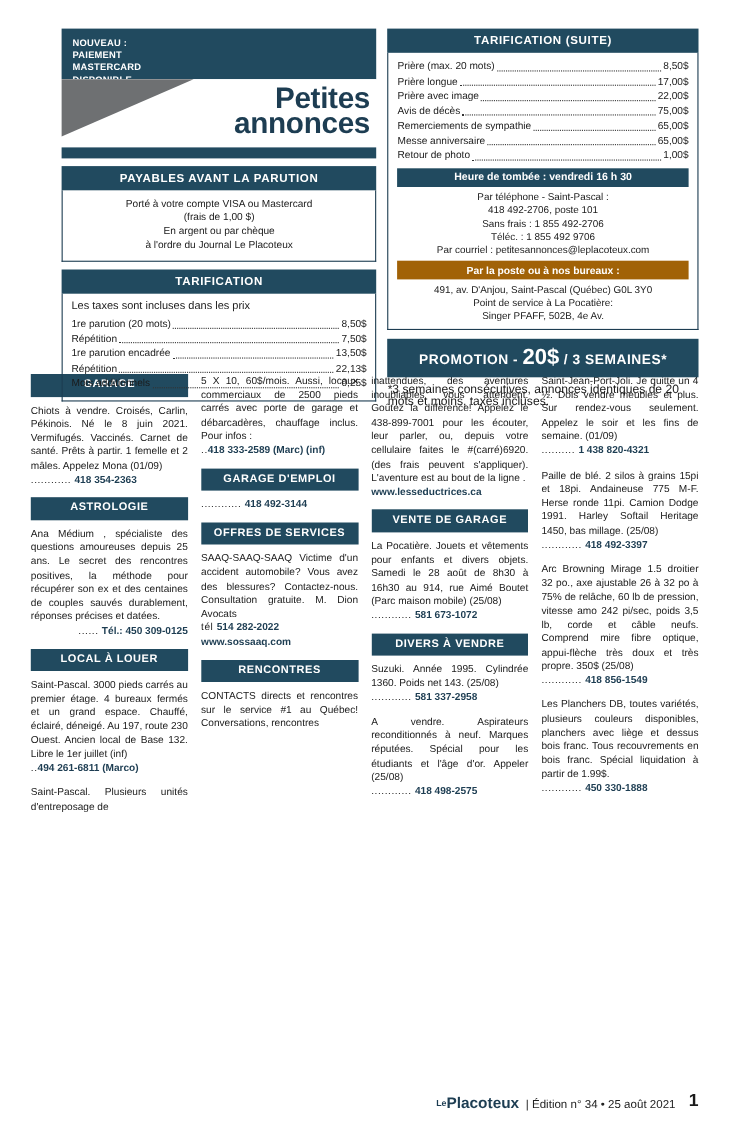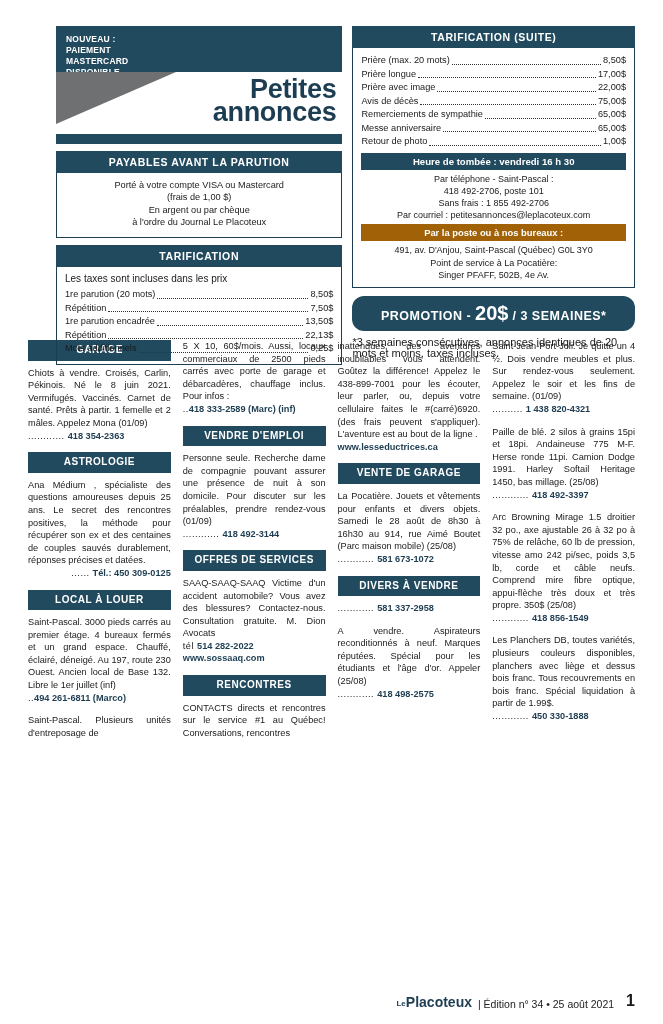--- a/index.html
+++ b/index.html
@@ -66,21 +66,21 @@
     background:#214a5f;color:#fff;text-align:center;font-weight:bold;
     font-size:9.6px;padding:3px 0;margin-top:4px;
   }
   .contact{font-size:9px;line-height:12.2px;text-align:center;padding:3px 2px 0 2px;}
   .poste-bar{
     background:#a16207;color:#fff;text-align:center;font-weight:bold;
     font-size:9.4px;padding:3px 0;margin-top:3px;
   }
   .promo{
     background:#214a5f;color:#fff;text-align:center;
-    padding:6px 0;margin-top:8px;font-weight:bold;border-radius:12px;
+    padding:6px 0;margin-top:8px;font-weight:bold;
   }
   .promo .t1{font-size:12.5px;letter-spacing:.5px;}
   .promo .big{font-size:20px;}
   .promo-note{font-size:11px;line-height:11px;margin-top:6px;}
 
   
   .cols{
     display:flex;gap:12px;margin-top:14px;
     height:640px;
   }
@@ -208,20 +208,21 @@
           <span class="dots"></span>
           <span class="pl-val">1,00$</span>
         </div>
 
         <div class="deadline-bar">Heure de tombée : vendredi 16 h 30</div>
 
         <div class="contact">
           <div>Par téléphone - Saint-Pascal :</div>
           <div>418 492-2706, poste 101</div>
           <div>Sans frais : 1 855 492-2706</div>
+          <div>Téléc. : 1 855 492 9706</div>
           <div>Par courriel : petitesannonces@leplacoteux.com</div>
         </div>
 
         <div class="poste-bar">Par la poste ou à nos bureaux :</div>
         <div class="contact">
           <div>491, av. D'Anjou, Saint-Pascal (Québec) G0L 3Y0</div>
           <div>Point de service à La Pocatière:</div>
           <div>Singer PFAFF, 502B, 4e Av.</div>
         </div>
       </div>
@@ -258,23 +259,22 @@
         <p>Saint-Pascal. Plusieurs unités d'entreposage de</p>
       </div>
     </div>
 
     <div class="col">
       <div class="ad">
         <p>5 X 10, 60$/mois. Aussi, locaux commerciaux de 2500 pieds carrés avec porte de garage et débarcadères, chauffage inclus. Pour infos :</p>
         <p><span class="dotlead">..</span><span class="phone">418 333-2589 (Marc) (inf)</span></p>
       </div>
 
-      <div class="cat">VENDRE D'EMPLOI</div>
-      <div class="ad">
-        <p>Personne seule. Recherche dame de compagnie pouvant assurer une présence de nuit à son domicile. Pour discuter sur les préalables, prendre rendez-vous (01/09)</p>
+      <div class="cat">GARAGE D'EMPLOI</div>
+      <div class="ad">
         <p><span class="dotlead">............ </span><span class="phone">418 492-3144</span></p>
       </div>
 
       <div class="cat">OFFRES DE SERVICES</div>
       <div class="ad">
         <p>SAAQ-SAAQ-SAAQ Victime d'un accident automobile? Vous avez des blessures? Contactez-nous. Consultation gratuite. M. Dion Avocats</p>
         <p><span class="dotlead">tél  </span><span class="phone">514     282-2022</span></p>
         <p><span class="url">www.sossaaq.com</span></p>
       </div>
 
@@ -291,20 +291,21 @@
       </div>
 
       <div class="cat">VENTE DE GARAGE</div>
       <div class="ad">
         <p>La Pocatière. Jouets et vêtements pour enfants et divers objets. Samedi le 28 août de 8h30 à 16h30 au 914, rue Aimé Boutet (Parc maison mobile) (25/08)</p>
         <p><span class="dotlead">............ </span><span class="phone">581 673-1072</span></p>
       </div>
 
       <div class="cat">DIVERS À VENDRE</div>
       <div class="ad">
+        <p>Suzuki. Année 1995. Cylindrée 1360. Poids net 143. (25/08)</p>
         <p><span class="dotlead">............ </span><span class="phone">581 337-2958</span></p>
       </div>
 
       <div class="ad">
         <p>A vendre. Aspirateurs reconditionnés à neuf. Marques réputées. Spécial pour les étudiants et l'âge d'or. Appeler (25/08)</p>
         <p><span class="dotlead">............ </span><span class="phone">418 498-2575</span></p>
       </div>
     </div>
 
     <div class="col">

